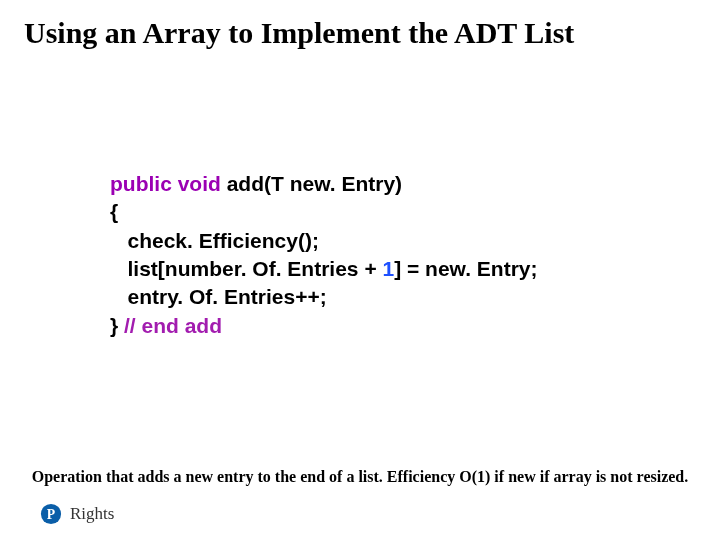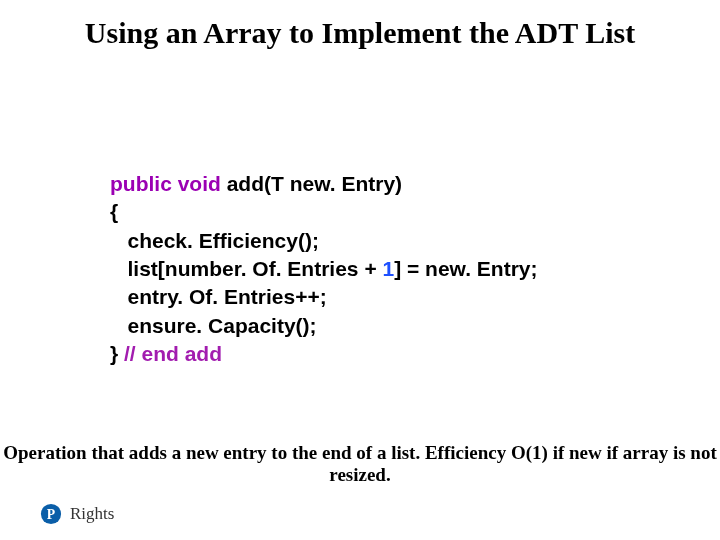--- a/index.html
+++ b/index.html
@@ -11,21 +11,20 @@
     font-family: Arial, Helvetica, sans-serif;
     position: relative;
     overflow: hidden;
   }
   .slide-title {
     font-family: "Times New Roman", Times, serif;
     font-size: 30px;
     font-weight: bold;
     color: #000;
     padding: 16px 24px 0 24px;
-    text-align: center;
   }
   .code-block {
     position: absolute;
     top: 170px;
     left: 110px;
     font-family: Arial, Helvetica, sans-serif;
     font-size: 21px;
     line-height: 1.35;
     color: #000;
   }
@@ -34,21 +33,21 @@
   .kw-bold { font-weight: bold; }
   .num-blue { color: #1e50ff; font-weight: bold; }
   .comment-green { color: #a21caf; font-weight: bold; }
   .caption {
     position: absolute;
     left: 0;
     right: 0;
     bottom: 54px;
     text-align: center;
     font-family: "Times New Roman", Times, serif;
-    font-size: 19px;
+    font-size: 16px;
     font-weight: bold;
     color: #000;
   }
   .footer {
     position: absolute;
     bottom: 12px;
     left: 0;
     right: 0;
     height: 28px;
     display: flex;
@@ -81,21 +80,20 @@
 <body>
 
 <div class="slide-title">Using an Array to Implement the ADT List</div>
 
 <div class="code-block">
   <div class="line"><span class="kw-purple">public</span> <span class="kw-purple">void</span><span class="kw-bold"> add(T new. Entry)</span></div>
   <div class="line kw-bold">{</div>
   <div class="line kw-bold">   check. Efficiency();</div>
   <div class="line"><span class="kw-bold">   list[number. Of. Entries + </span><span class="num-blue">1</span><span class="kw-bold">] = new. Entry;</span></div>
   <div class="line kw-bold">   entry. Of. Entries++;</div>
-  <div class="line kw-bold">   ensure. Capacity();</div>
   <div class="line"><span class="kw-bold">} </span><span class="comment-green">// end add</span></div>
 </div>
 
 <div class="caption">Operation that adds a new entry to the end of a list. Efficiency O(1) if new if array is not resized.</div>
 
 <div class="footer">
   <div class="brand">
     <span class="logo">
       <svg viewBox="0 0 24 24" width="22" height="22">
         <circle cx="12" cy="12" r="11" fill="#0a5ea8"></circle>

